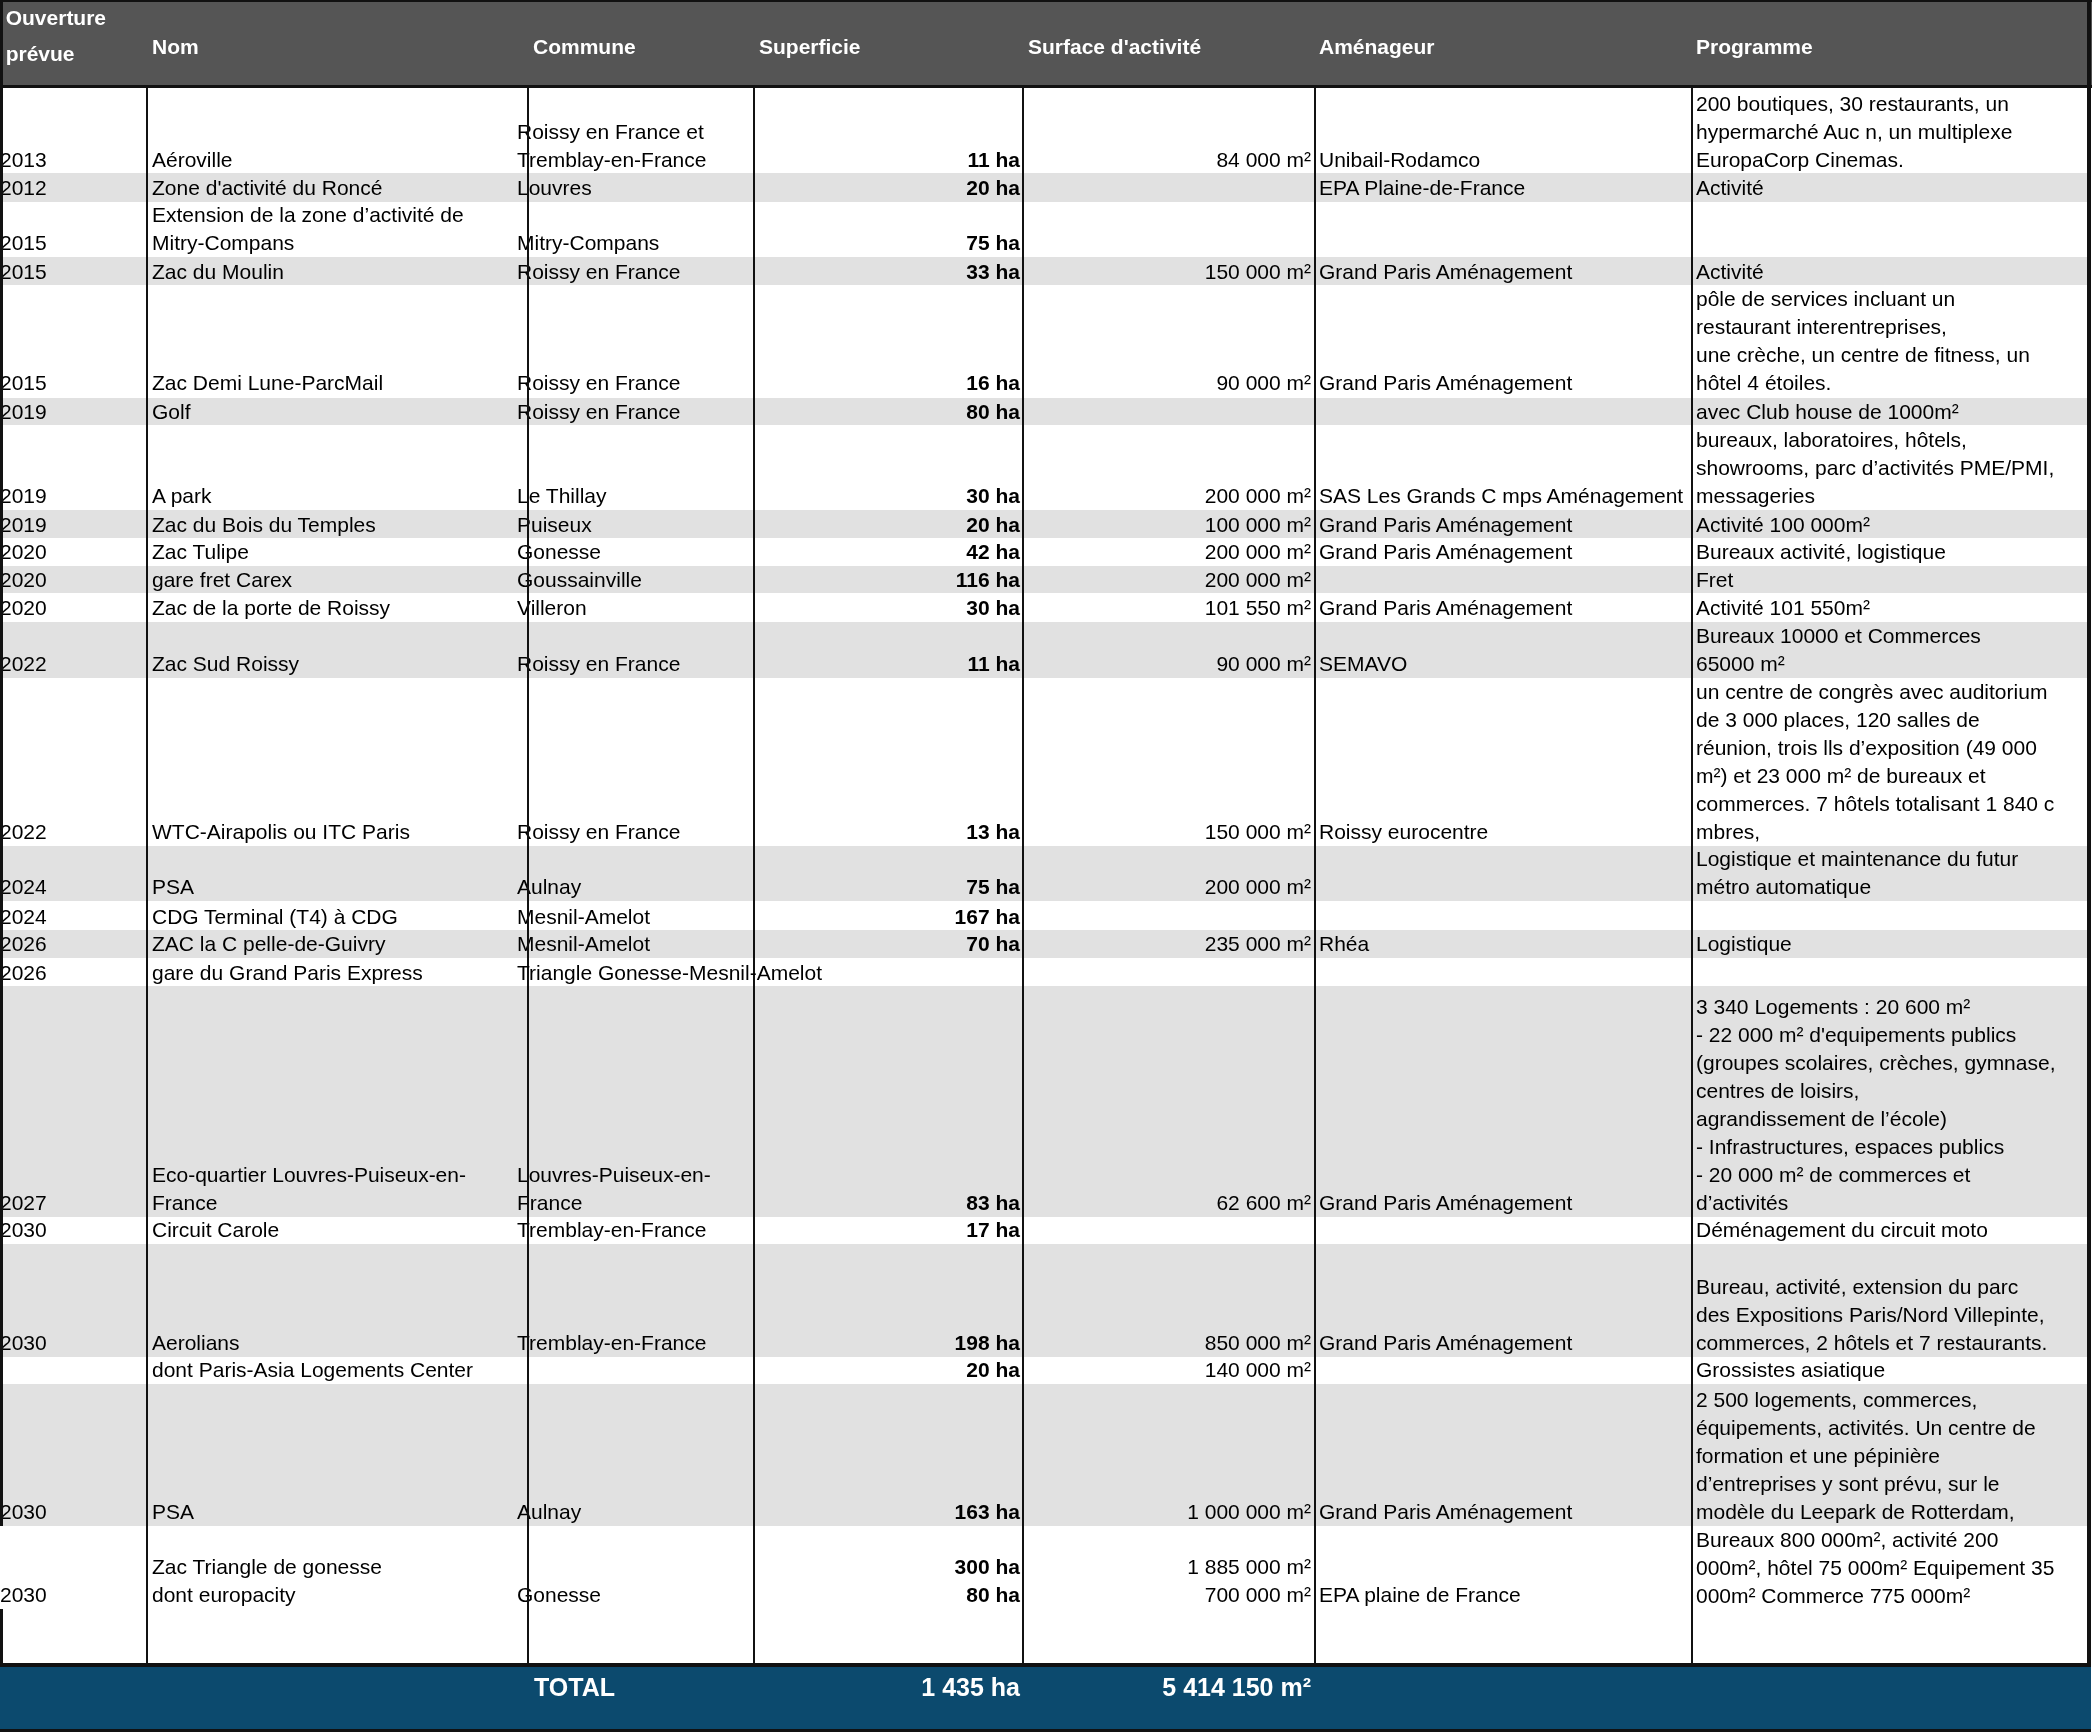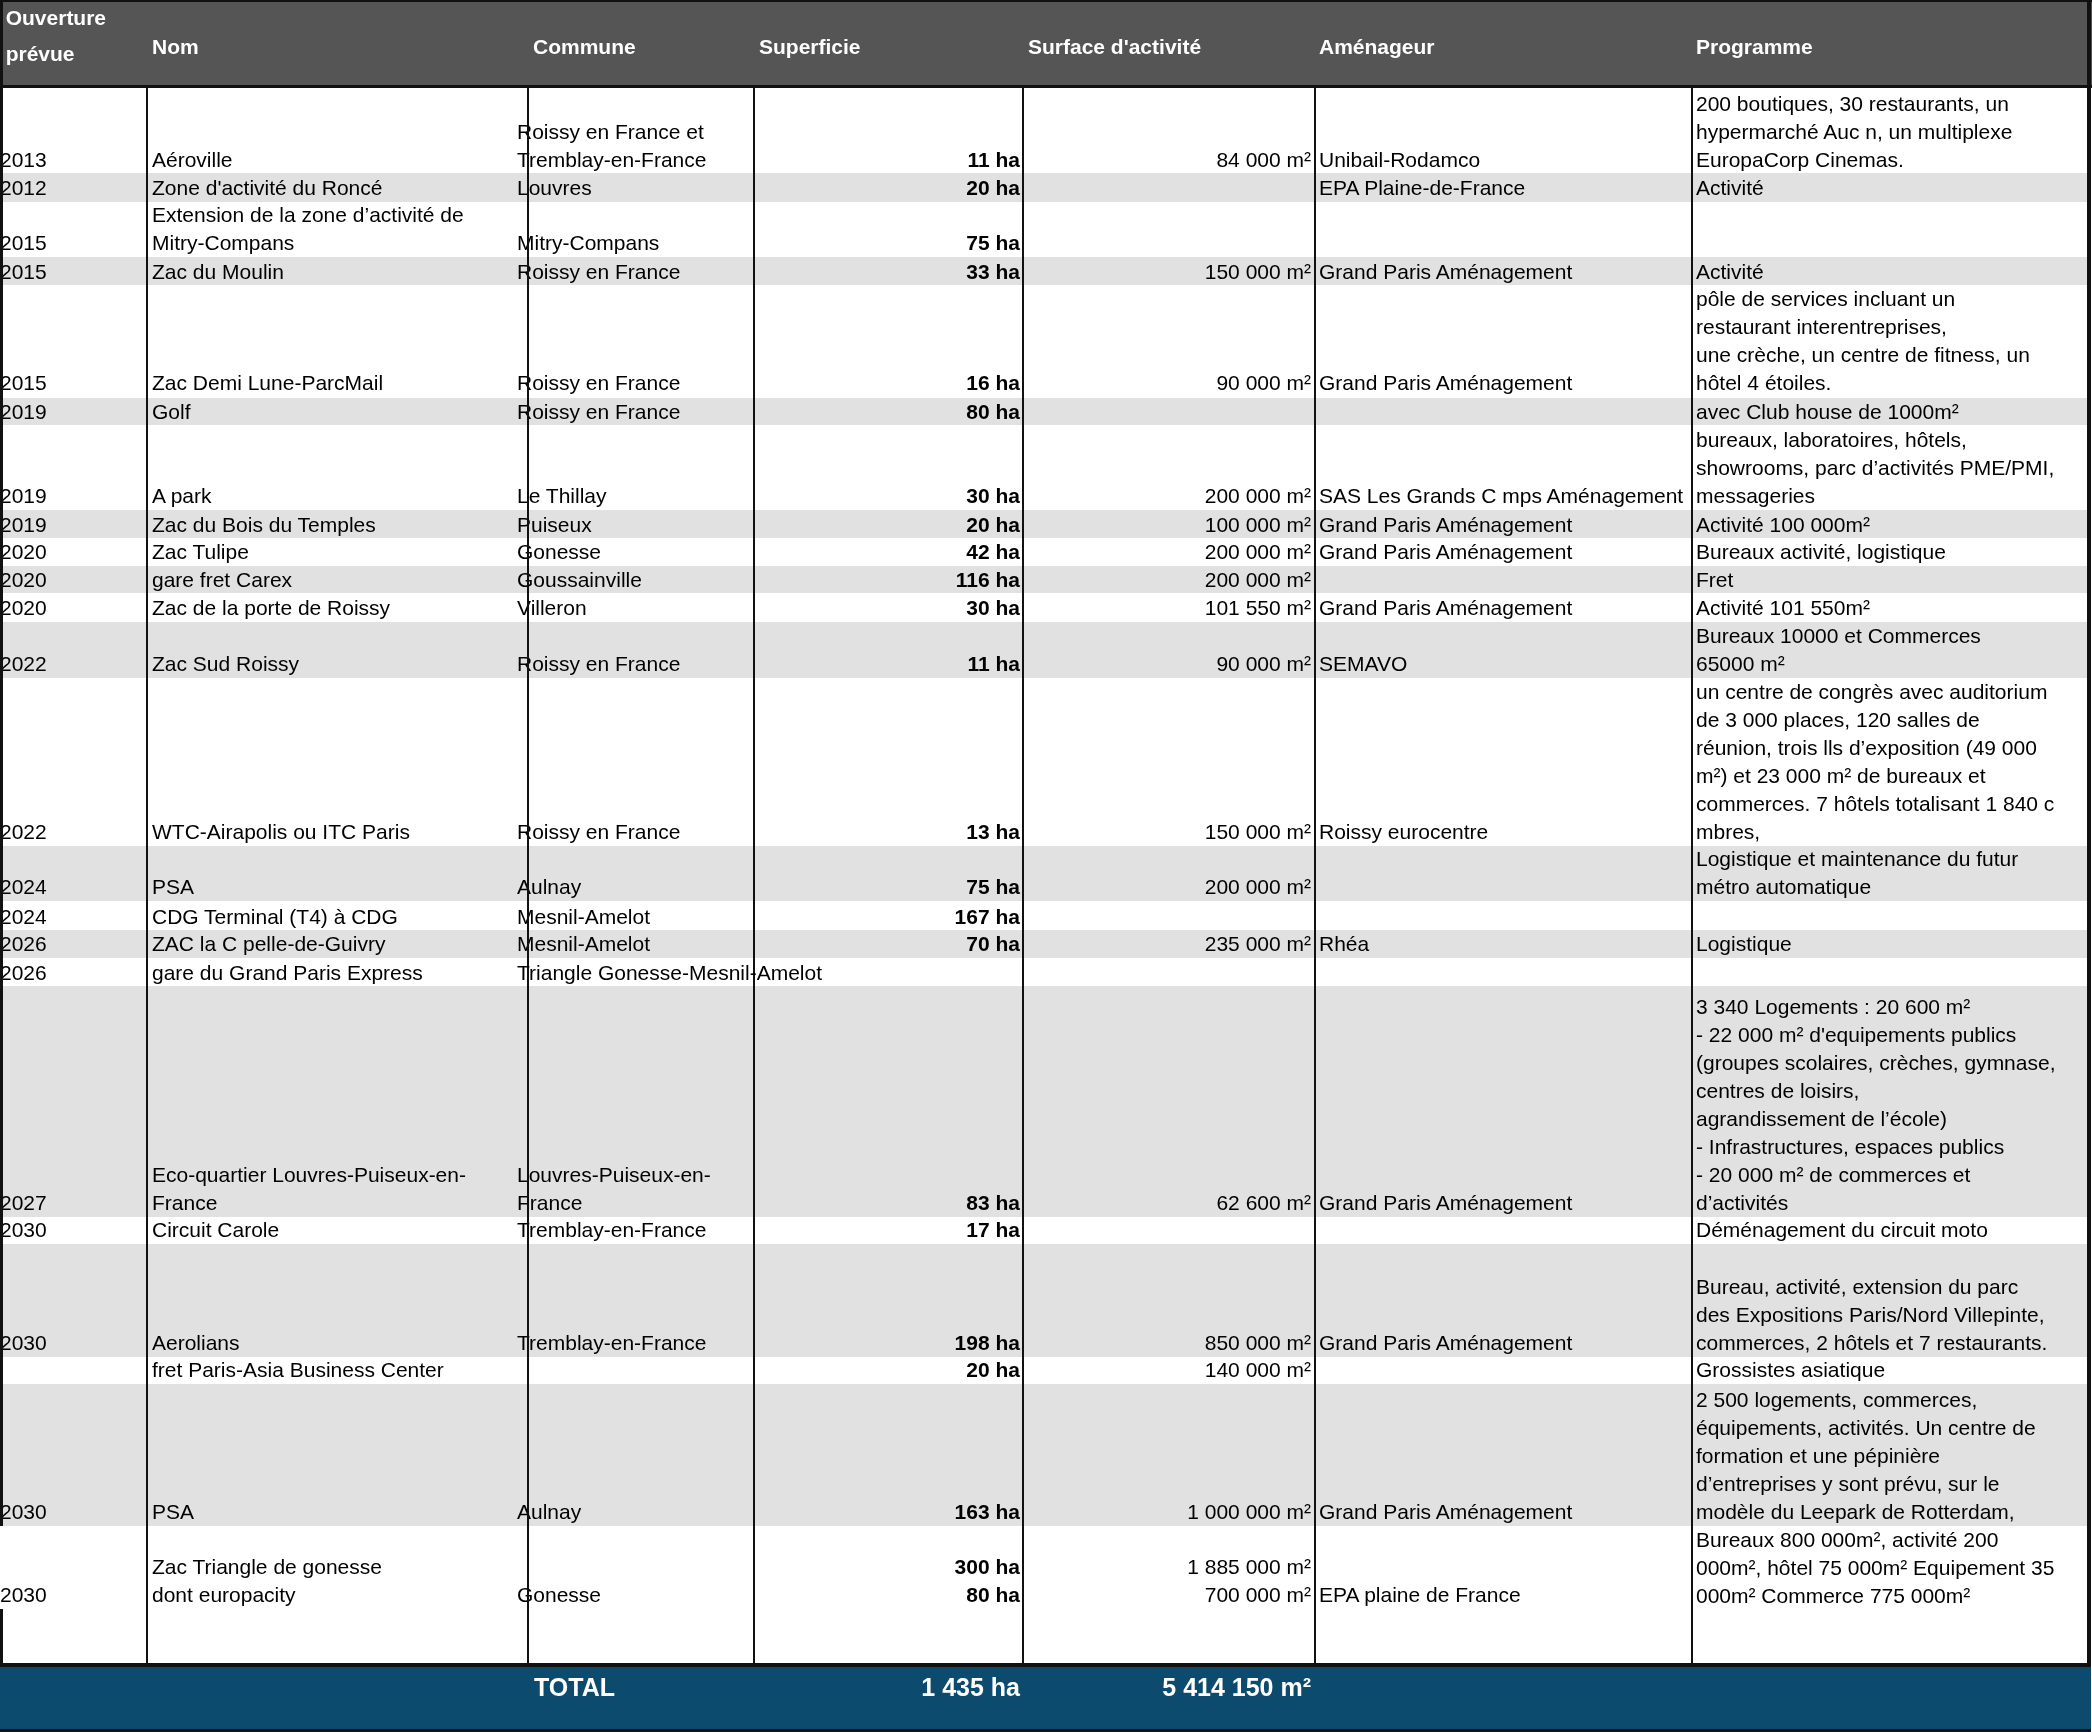--- a/index.html
+++ b/index.html
@@ -247,21 +247,21 @@
         <div class="cell c-com">Tremblay-en-France</div>
         <div class="cell c-sup">198 ha</div>
         <div class="cell c-surf">850 000 m²</div>
         <div class="cell c-amen">Grand Paris Aménagement</div>
         <div class="cell c-prog">Bureau, activité, extension du parc
 des Expositions Paris/Nord Villepinte,
 commerces,  2 hôtels et 7 restaurants.</div>
       </div>
       <div class="row white" style="top: 1357px; height: 27px;">
         <div class="cell c-year"></div>
-        <div class="cell c-nom">fret Paris-Asia Business Center</div>
+        <div class="cell c-nom">dont Paris-Asia Logements Center</div>
         <div class="cell c-com"></div>
         <div class="cell c-sup">20 ha</div>
         <div class="cell c-surf">140 000 m²</div>
         <div class="cell c-amen"></div>
         <div class="cell c-prog">Grossistes asiatique</div>
       </div>
       <div class="row grey" style="top: 1384px; height: 142px;">
         <div class="cell c-year">2030</div>
         <div class="cell c-nom">PSA</div>
         <div class="cell c-com">Aulnay</div>

